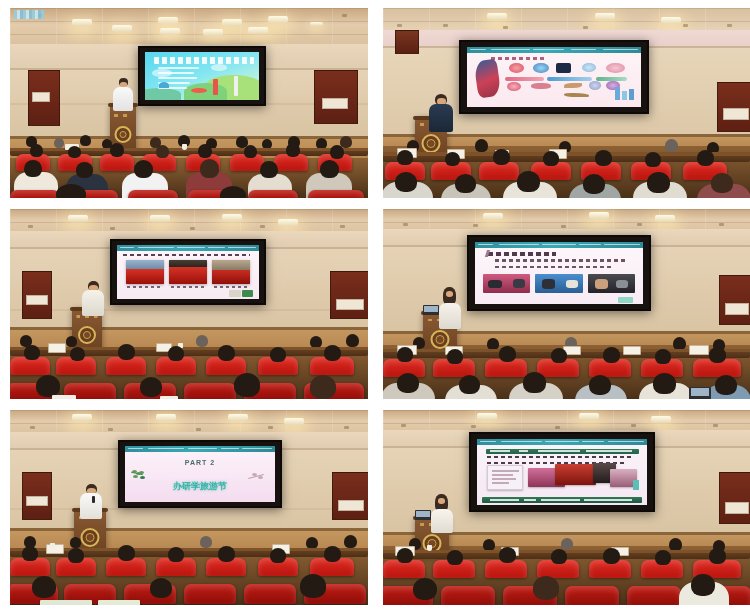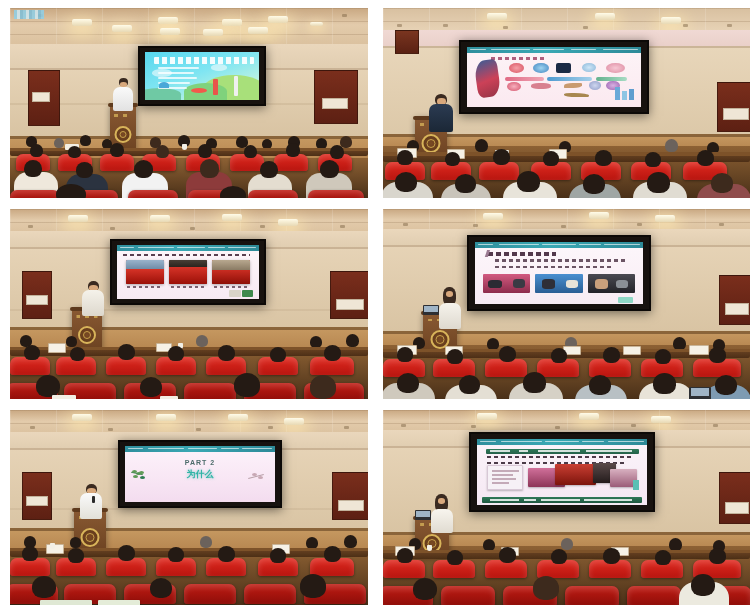--- a/index.html
+++ b/index.html
@@ -681,21 +681,21 @@
               <div class="leaf" style="left:44%;top:20%;"></div>
               <div class="leaf" style="left:52%;top:58%;background:#2e7d52;"></div>
               <div style="position:absolute;left:6%;top:36%;width:58%;height:1px;background:#4e8f57;transform:rotate(12deg);"></div>
             </div>
             <div class="sprig" style="right:4%;top:44%;">
               <div style="position:absolute;left:0;top:40%;width:78%;height:1px;background:#b8a0a8;transform:rotate(-14deg);"></div>
               <div class="leaf" style="left:20%;top:22%;background:#c8a8b4;"></div>
               <div class="leaf" style="left:48%;top:40%;background:#c8a8b4;"></div>
             </div>
             <div class="part" style="font-size:7px;">PART 2</div>
-            <div class="l1" style="top:39%;font-size:9px;">为什么</div>
+            <div class="l2" style="top:60%;font-size:9px;">办研学旅游节</div>
           </div>
         </div>
       </div>
 
       <div class="stage" style="top:118px;height:24px;"></div>
       <div class="stage-edge" style="top:118px;"></div>
       <div class="floor" style="top:138px;"></div>
 
       <div class="podium" style="left:64px;top:98px;width:32px;height:44px;">
         <div class="podium-top"></div>

